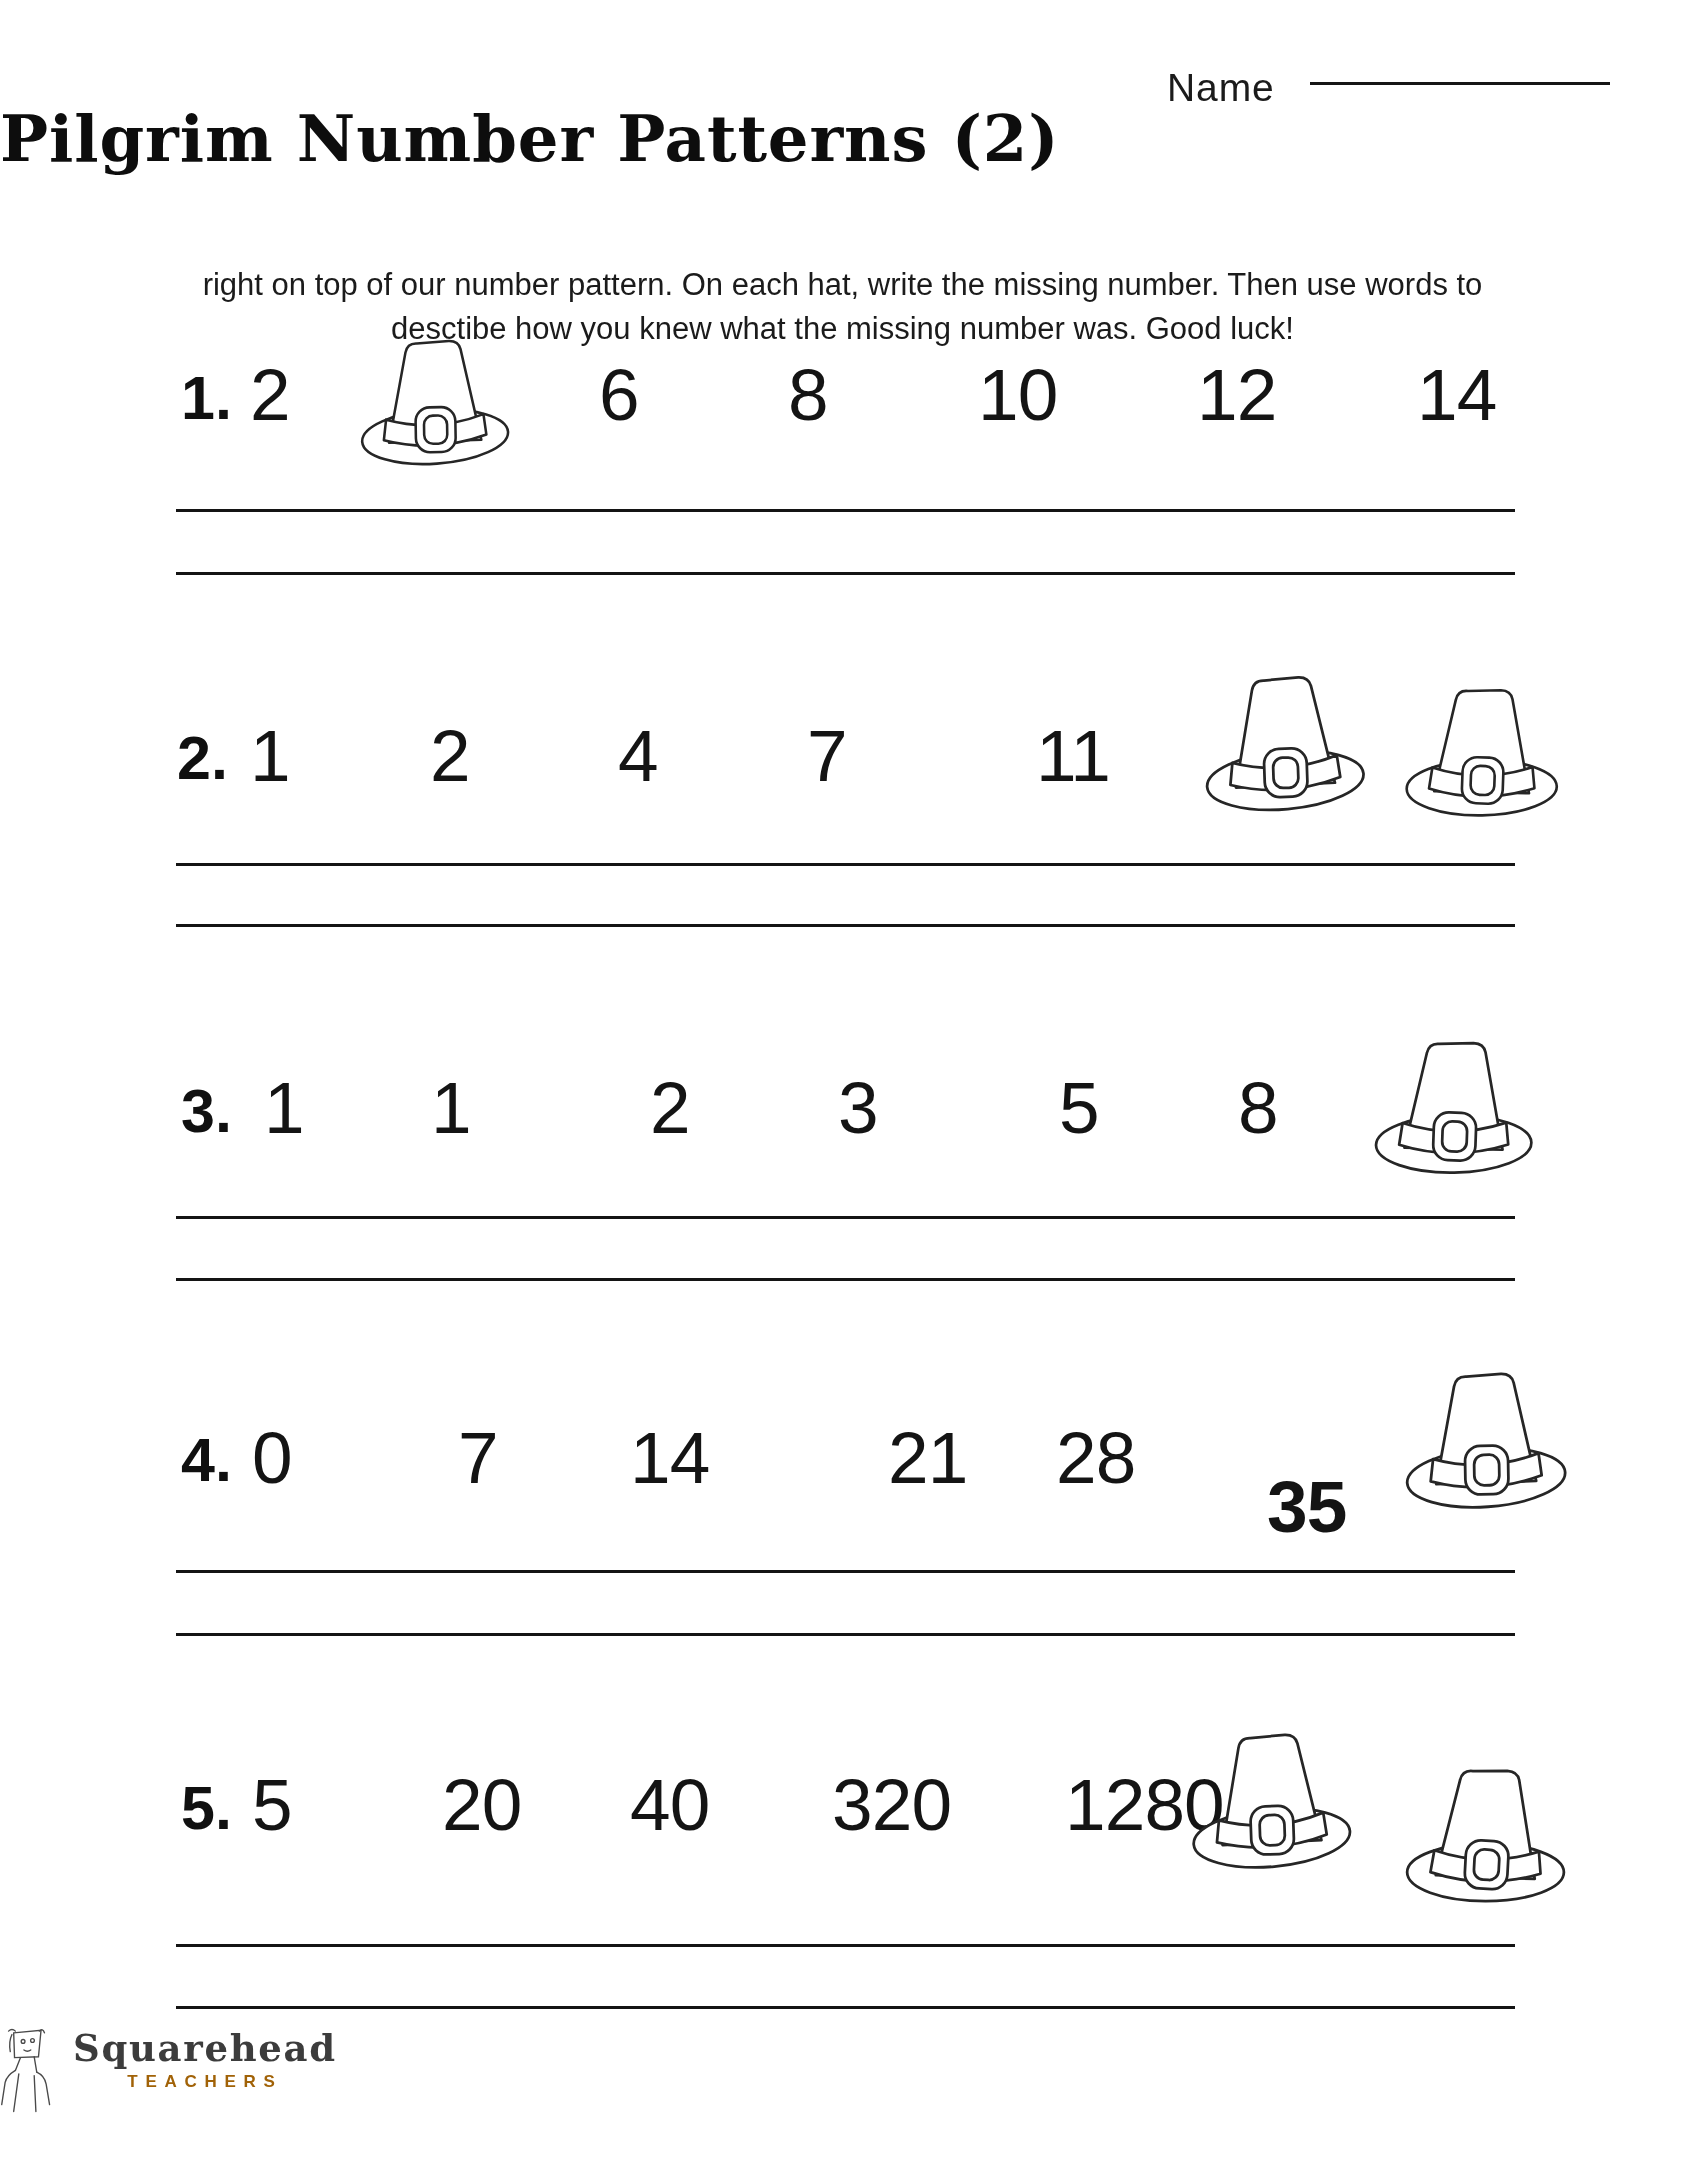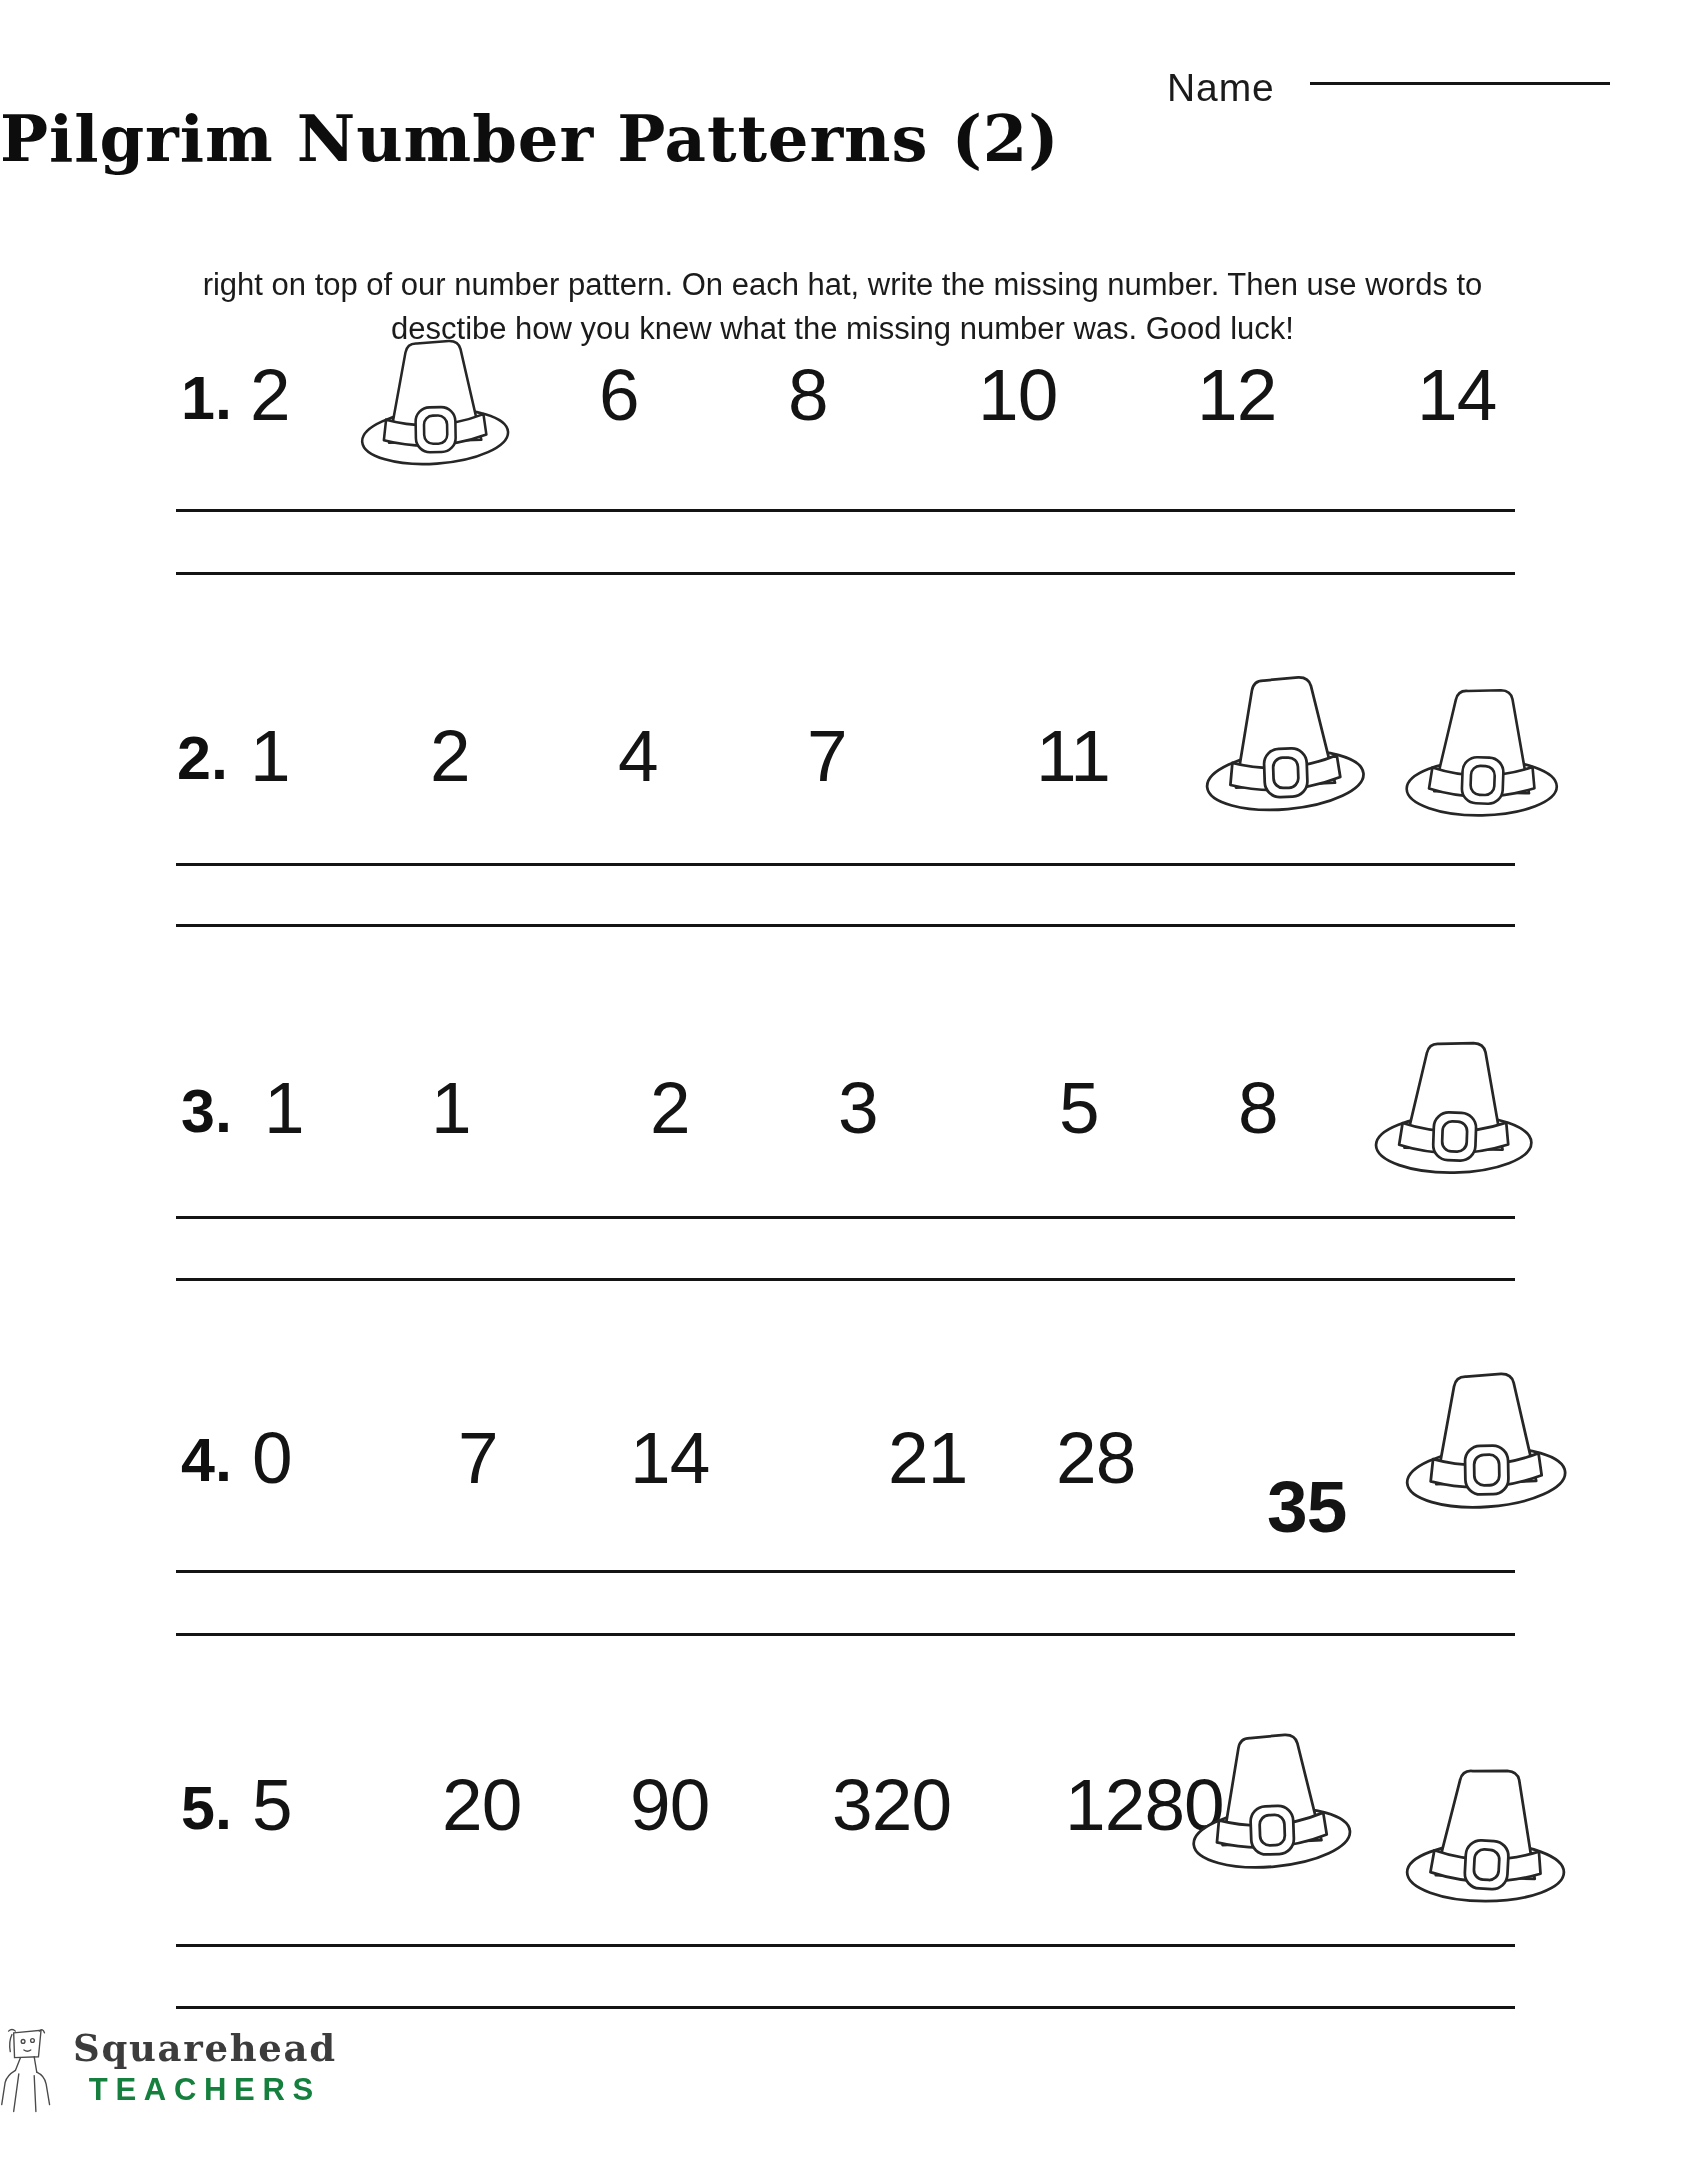--- a/index.html
+++ b/index.html
@@ -37,21 +37,21 @@
   .footer-wrap{
     left:0;top:2026px;width:100%;
     display:flex;justify-content:flex-start;align-items:flex-start;gap:20px;
   }
   .brand{display:flex;flex-direction:column;align-items:center;}
   .brand-top{
     font-family:"DejaVu Serif",serif;
     font-weight:700;font-size:37px;color:#3c3c3c;letter-spacing:1.7px;
   }
   .brand-bottom{
-    font-size:31px;font-weight:700;color:#15803d;letter-spacing:7.7px;margin-top:1.7px;
+    font-size:17px;font-weight:700;color:#a16207;letter-spacing:7.7px;margin-top:1.7px;
   }
 </style>
 </head>
 <body>
 
 <svg width="0" height="0" style="position:absolute">
   <symbol id="pilgrim-hat" viewBox="0 0 120 105">
     <g fill="#ffffff" stroke="#262626" stroke-width="2" stroke-linejoin="round">
       <ellipse cx="60" cy="80" rx="57" ry="21" transform="rotate(-3 60 80)"></ellipse>
       <path d="M24,84 L38,14 Q39.5,6.5 47,7 L72,5.5 Q79.5,5.5 81,12 L96,83 Z"></path>
@@ -131,21 +131,21 @@
         <use href="#pilgrim-hat"></use>
       </svg>
     <div class="abs answer-line" style="top:1570px;"></div>
     <div class="abs answer-line" style="top:1633px;"></div>
   </div>
 
   <div>
     <span class="abs row-label" style="left:181px;top:1773px;">5.</span>
     <span class="abs num" style="left:252px;top:1763px;">5</span>
     <span class="abs num" style="left:442px;top:1763px;">20</span>
-    <span class="abs num" style="left:630px;top:1763px;">90</span>
+    <span class="abs num" style="left:630px;top:1763px;">40</span>
     <span class="abs num" style="left:832px;top:1763px;text-align:right;">320</span>
     <span class="abs num" style="left:1065px;top:1763px;">1280</span>
     <svg class="abs hat" style="left:1188px;top:1722px;width:165px;height:156px;transform:rotate(-2deg);" viewBox="0 0 194 183" width="165" height="156">
         <use href="#pilgrim-hat"></use>
       </svg>
     <svg class="abs hat" style="left:1405px;top:1756px;width:165px;height:157px;transform:rotate(3deg);" viewBox="0 0 194 184" width="165" height="157">
         <use href="#pilgrim-hat"></use>
       </svg>
     <div class="abs answer-line" style="top:1944px;"></div>
     <div class="abs answer-line" style="top:2006px;"></div>

